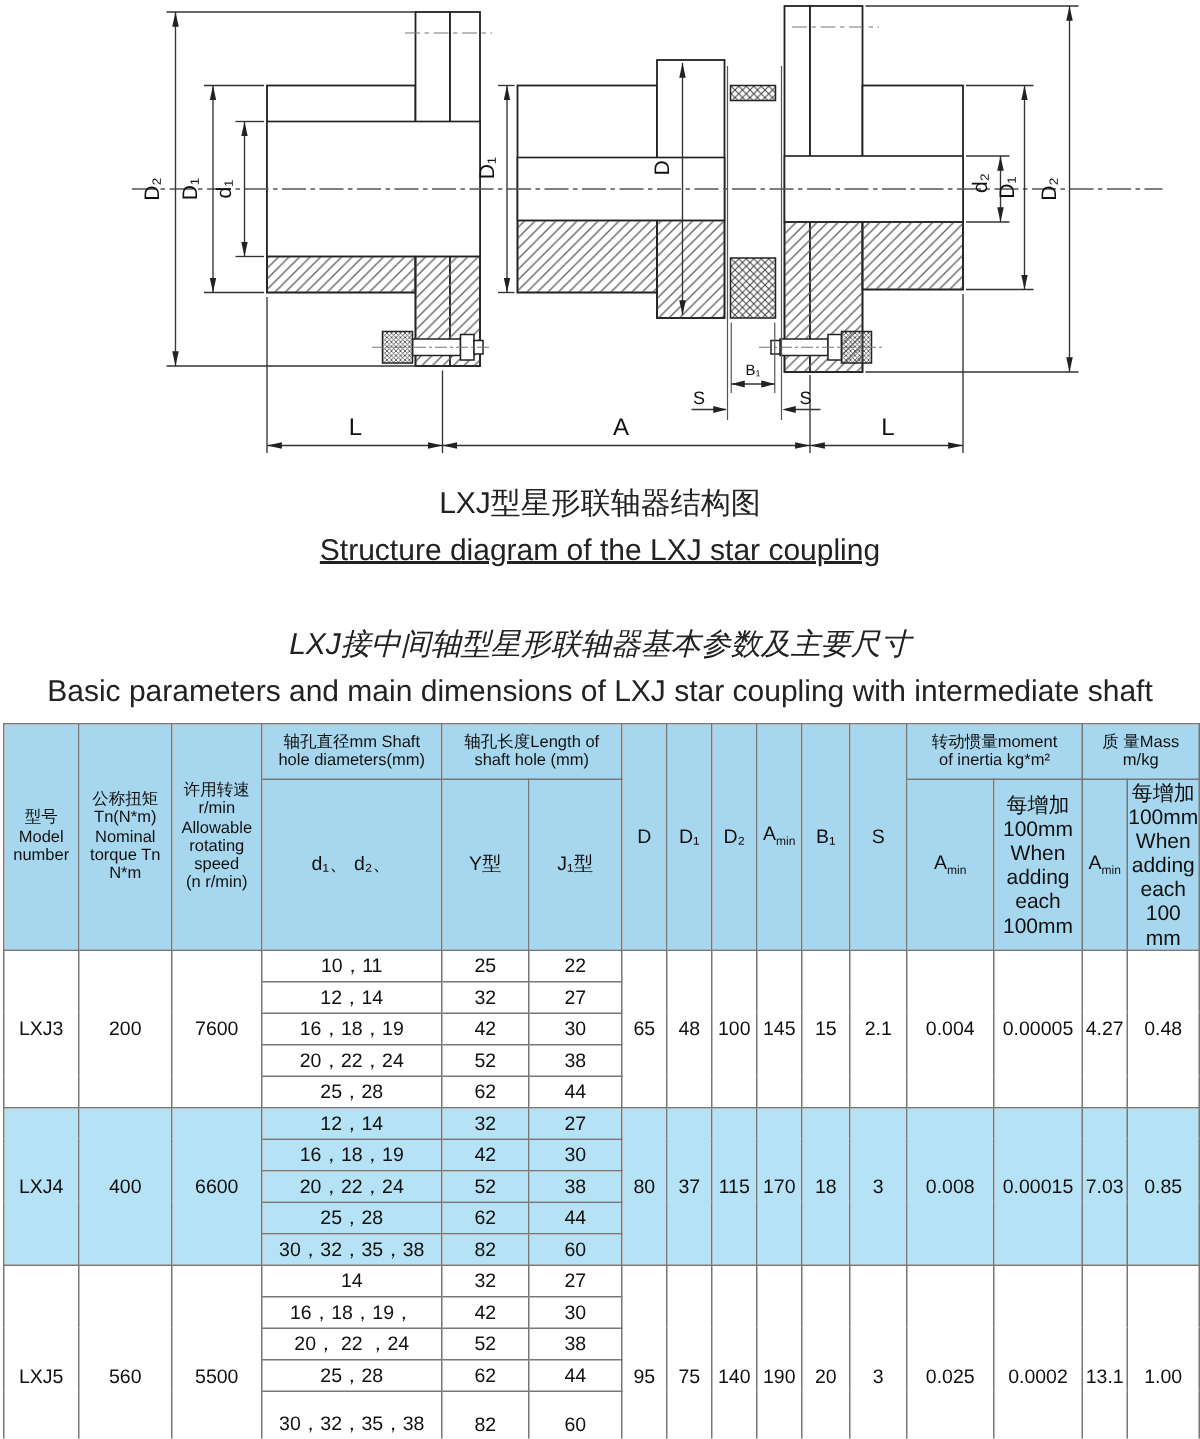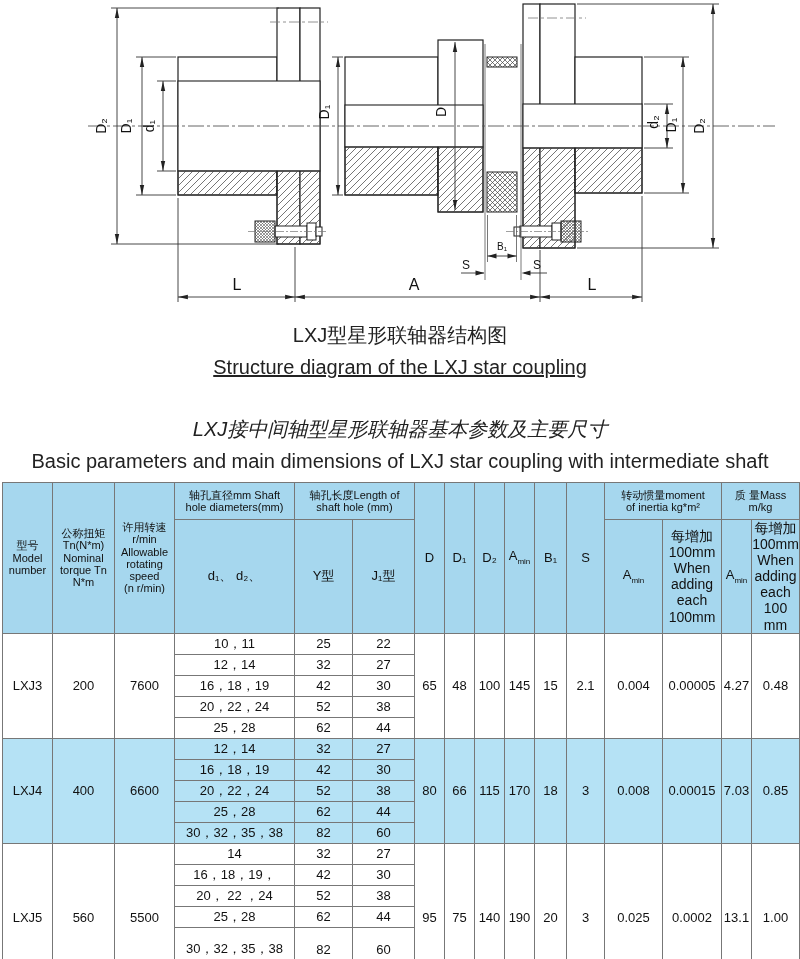--- a/index.html
+++ b/index.html
@@ -283,21 +283,21 @@
     </tr>
 
     <tr class="band">
       <td rowspan="5">LXJ4</td>
       <td rowspan="5">400</td>
       <td rowspan="5">6600</td>
       <td class="diam">12，14</td>
       <td>32</td>
       <td>27</td>
       <td rowspan="5">80</td>
-      <td rowspan="5">66</td>
+      <td rowspan="5">37</td>
       <td rowspan="5">115</td>
       <td rowspan="5">170</td>
       <td rowspan="5">18</td>
       <td rowspan="5">3</td>
       <td rowspan="5">0.008</td>
       <td rowspan="5">0.00015</td>
       <td rowspan="5">7.03</td>
       <td rowspan="5">0.85</td>
     </tr>
     <tr class="band">

